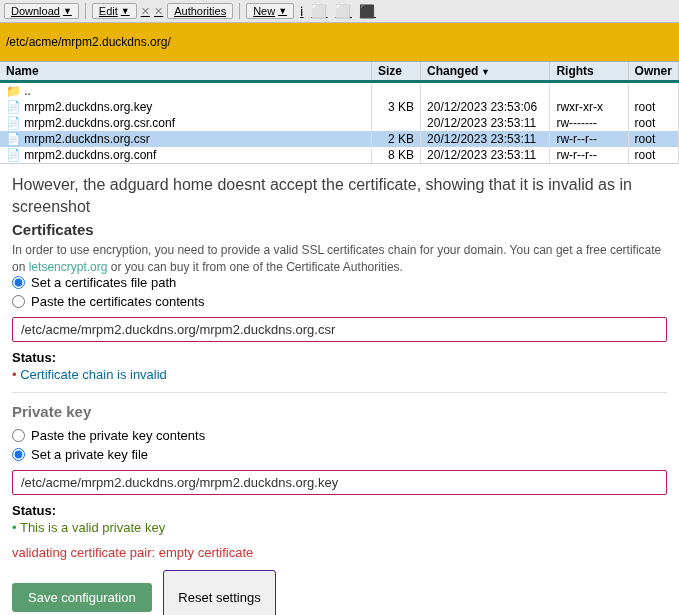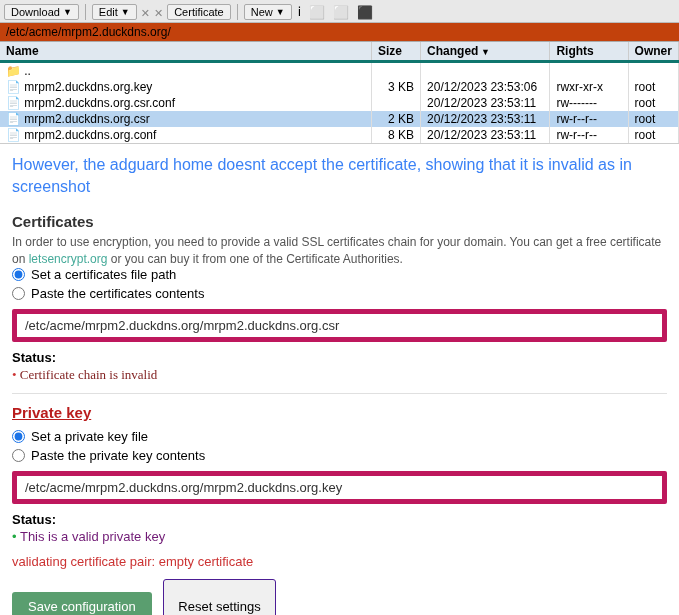--- a/index.html
+++ b/index.html
@@ -1,62 +1,62 @@
 <!DOCTYPE html>
 <html><head>
   <meta charset="utf-8">
   <style>
     * { box-sizing: border-box; margin: 0; padding: 0; }
     body { font-family: Arial, sans-serif; font-size: 13px; background: #fff; width: 679px; }
 
     
     .file-manager { background: #fff; border-bottom: 1px solid #ccc; }
-    .toolbar { background: #e8e8e8; padding: 2px 4px; display: flex; gap: 4px; align-items: flex-end; border-bottom: 1px solid #bbb; }
+    .toolbar { background: #e8e8e8; padding: 2px 4px; display: flex; gap: 4px; align-items: center; border-bottom: 1px solid #bbb; text-decoration: underline; }
     .toolbar-btn { background: #f0f0f0; border: 1px solid #aaa; padding: 1px 6px; font-size: 11px; cursor: pointer; border-radius: 2px; display: flex; align-items: center; gap: 3px; }
     .toolbar-btn .arrow { font-size: 9px; }
     .toolbar-sep { width: 1px; background: #aaa; height: 16px; margin: 0 2px; }
-    .path-bar { background: #c2410c; padding: 2px 6px; font-size: 12px; border-bottom: 1px solid #aaa; }
+    .path-bar { background: #eab308; padding: 12px 6px; font-size: 12px; border-bottom: 1px solid #aaa; }
     .file-table { width: 100%; border-collapse: collapse; }
     .file-table th { background: #e0e8f0; border-bottom: 3px solid #0f766e; border-right: 1px solid #ccc; padding: 2px 6px; text-align: left; font-size: 12px; font-weight: bold; }
     .file-table th.sorted::after { content: ' ▼'; font-size: 9px; }
     .file-table td { padding: 1px 6px; font-size: 12px; border-right: 1px solid #ddd; white-space: nowrap; }
     .file-table tr.selected td { background: #b8d4f0; }
     .file-table tr.parent td { }
     .col-name { width: 390px; }
     .col-size { width: 50px; text-align: right; }
     .col-changed { width: 130px; }
     .col-rights { width: 80px; }
     .col-owner { width: 50px; }
 
     
     .main-content { padding: 10px 12px; }
-    .notice-text { font-size: 16px; font-weight: normal; color: #3b82f6; margin-bottom: 14px; line-height: 1.4; }
+    .notice-text { font-size: 16px; font-weight: normal; color: #404040; margin-bottom: 2px; line-height: 1.4; }
 
     
     .section { margin-bottom: 10px; }
     .section-title { font-size: 15px; font-weight: bold; color: #333; margin-bottom: 4px; }
     .section-desc { font-size: 12px; color: #555; margin-bottom: 0; line-height: 1.4; }
     .section-desc a { color: #4a9; text-decoration: none; }
 
     .radio-group { margin-bottom: 8px; }
     .radio-label { display: flex; align-items: center; gap: 6px; font-size: 13px; margin-bottom: 4px; cursor: pointer; }
     .radio-label input[type="radio"] { margin: 0; accent-color: #1a73e8; }
 
-    .path-input { width: 100%; border: 5px solid #be185d; padding: 4px 8px; font-size: 13px; color: #333; border-radius: 2px; background: #fff; margin-bottom: 8px; }
+    .path-input { width: 100%; border: 1px solid #be185d; padding: 4px 8px; font-size: 13px; color: #333; border-radius: 2px; background: #fff; margin-bottom: 8px; }
 
     .status-block { margin-bottom: 8px; }
     .status-label { font-size: 13px; font-weight: bold; margin-bottom: 2px; }
-    .status-error { color: #7f1d1d; font-size: 13px; font-family: Liberation Serif, serif; }
-    .status-ok { color: #701a75; font-size: 13px; }
+    .status-error { color: #0369a1; font-size: 13px; }
+    .status-ok { color: #4d7c0f; font-size: 13px; }
     .status-dot-red::before { content: '• '; color: #cc3333; }
     .status-dot-green::before { content: '• '; color: #22aa44; }
 
     .section-divider { border: none; border-top: 1px solid #e0e0e0; margin: 10px 0; }
 
-    .private-key-title { font-size: 15px; font-weight: bold; color: #b91c1c; margin-bottom: 8px; text-decoration: underline; }
+    .private-key-title { font-size: 15px; font-weight: bold; color: #737373; margin-bottom: 8px; }
 
     .validation-error { color: #cc3333; font-size: 13px; margin: 6px 0 10px 0; }
 
     .btn-save { background: #5a9e6f; color: #fff; border: none; padding: 7px 16px; font-size: 13px; border-radius: 3px; cursor: pointer; margin-right: 8px; }
     .btn-reset { background: #f0f0f0; color: #000000; border: 1px solid #4c1d95; padding: 19px 14px; font-size: 13px; border-radius: 3px; cursor: pointer; }
   </style>
 </head>
 <body>
 
 <div class="file-manager">
@@ -66,21 +66,21 @@
       <span class="arrow">▼</span>
     </button>
     <div class="toolbar-sep"></div>
     <button class="toolbar-btn">
       <span>Edit</span>
       <span class="arrow">▼</span>
     </button>
     <span style="font-size:11px;color:#888;">✕</span>
     <span style="font-size:11px;color:#888;">✕</span>
     <button class="toolbar-btn">
-      <span>Certificate</span>
+      <span>Authorities</span>
     </button>
     <div class="toolbar-sep"></div>
     <button class="toolbar-btn">
       <span>New</span>
       <span class="arrow">▼</span>
     </button>
     <span style="font-size:13px;padding:0 2px;">ℹ</span>
     <span style="font-size:13px;padding:0 2px;">⬜</span>
     <span style="font-size:13px;padding:0 2px;">⬜</span>
     <span style="font-size:13px;padding:0 2px;">⬛</span>
@@ -170,26 +170,26 @@
     </div>
   </div>
 
   <hr class="section-divider">
 
   <div class="section">
     <div class="private-key-title">Private key</div>
 
     <div class="radio-group">
       <label class="radio-label">
+        <input type="radio" name="key_type" style="">
+        <span>Paste the private key contents</span>
+      </label>
+      <label class="radio-label">
         <input type="radio" name="key_type" checked="" style="">
         <span>Set a private key file</span>
-      </label>
-      <label class="radio-label">
-        <input type="radio" name="key_type" style="">
-        <span>Paste the private key contents</span>
       </label>
     </div>
 
     <input type="text" class="path-input" value="/etc/acme/mrpm2.duckdns.org/mrpm2.duckdns.org.key" style="">
 
     <div class="status-block">
       <div class="status-label">Status:</div>
       <div class="status-ok status-dot-green">This is a valid private key</div>
     </div>
   </div>

